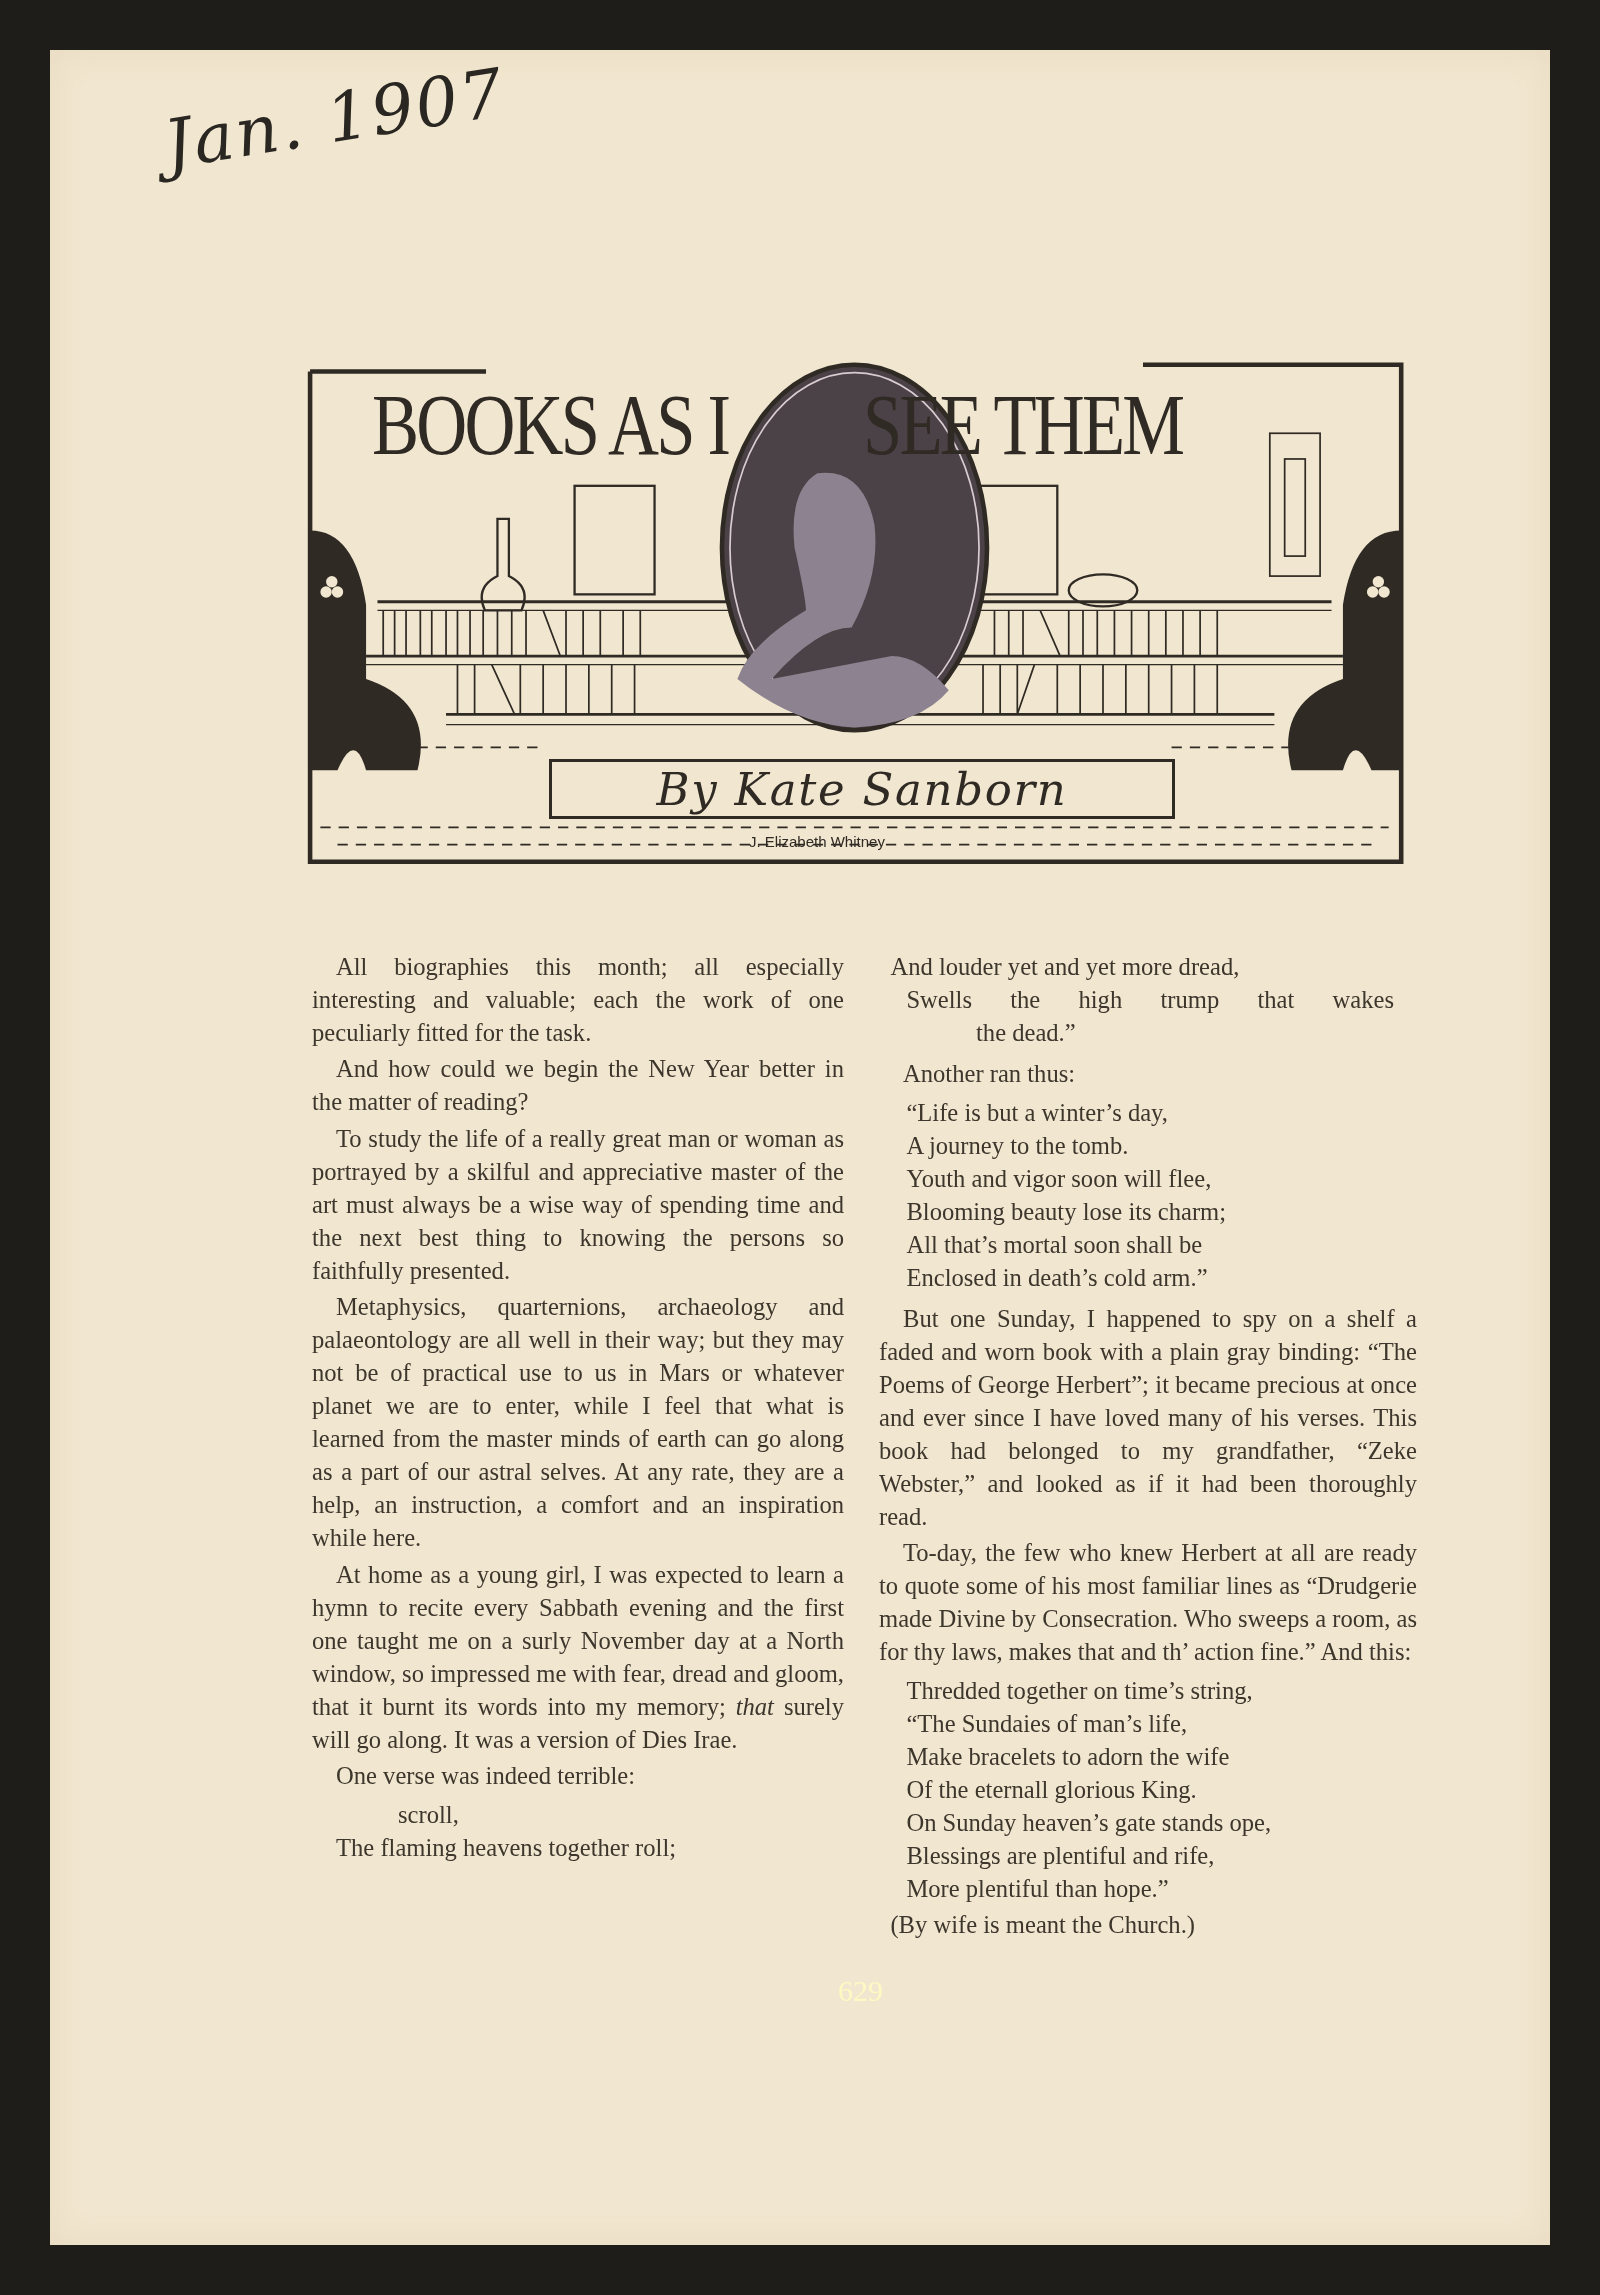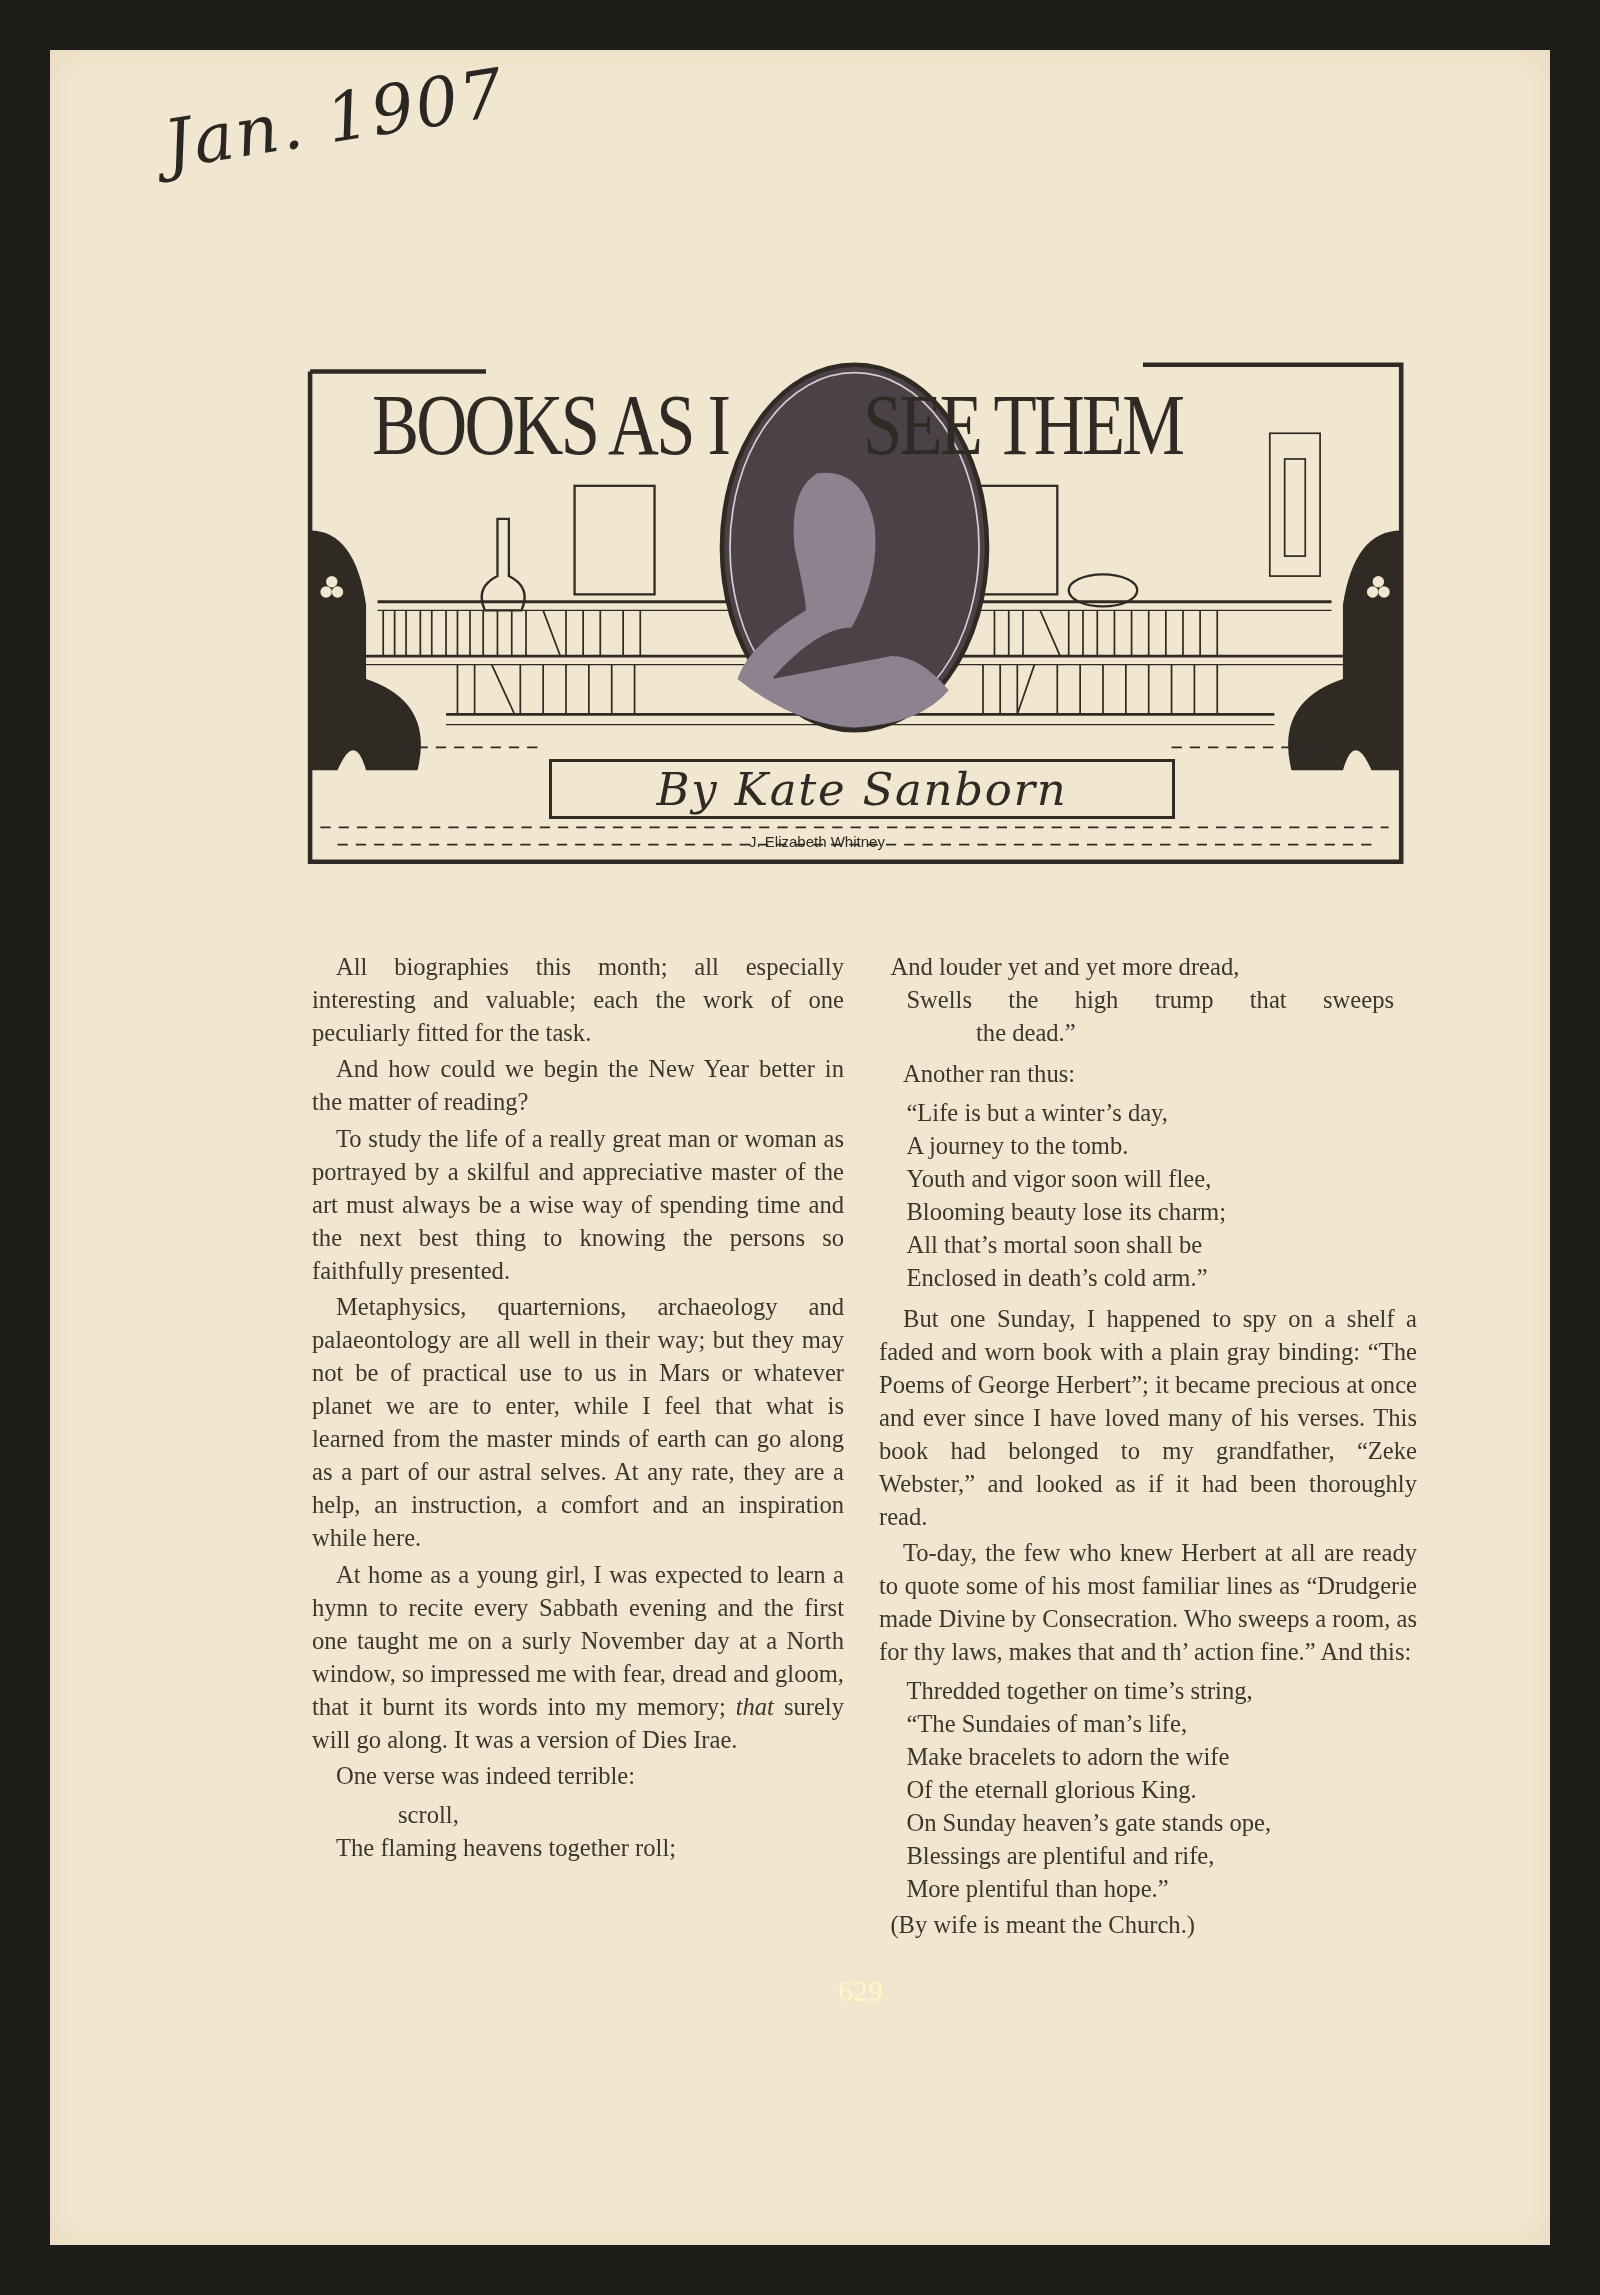--- a/index.html
+++ b/index.html
@@ -116,21 +116,21 @@
   <p class="para">One verse was indeed terrible:</p>
   <div class="verse">
     <span class="line wrap">scroll,</span>
     <span class="line">The flaming heavens together roll;</span>
   </div>
 </div>
 
 <div class="col col-right">
   <div class="verse right tight">
     <span class="line" style="padding-left:11.4px">And louder yet and yet more dread,</span>
-    <span class="line just">Swells the high trump that sweeps</span>
+    <span class="line just">Swells the high trump that wakes</span>
     <span class="line wrap">the dead.”</span>
   </div>
   <p class="para" style="margin-top:8px">Another ran thus:</p>
   <div class="verse right">
     <span class="line">“Life is but a winter’s day,</span>
     <span class="line">A journey to the tomb.</span>
     <span class="line">Youth and vigor soon will flee,</span>
     <span class="line">Blooming beauty lose its charm;</span>
     <span class="line">All that’s mortal soon shall be</span>
     <span class="line">Enclosed in death’s cold arm.”</span>

